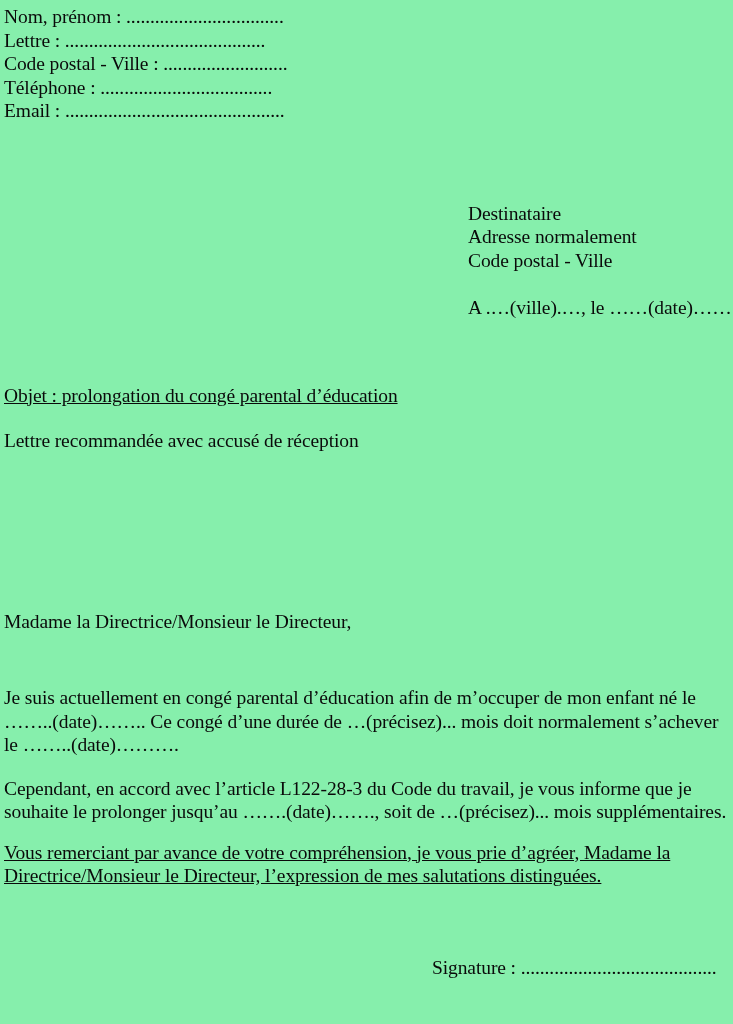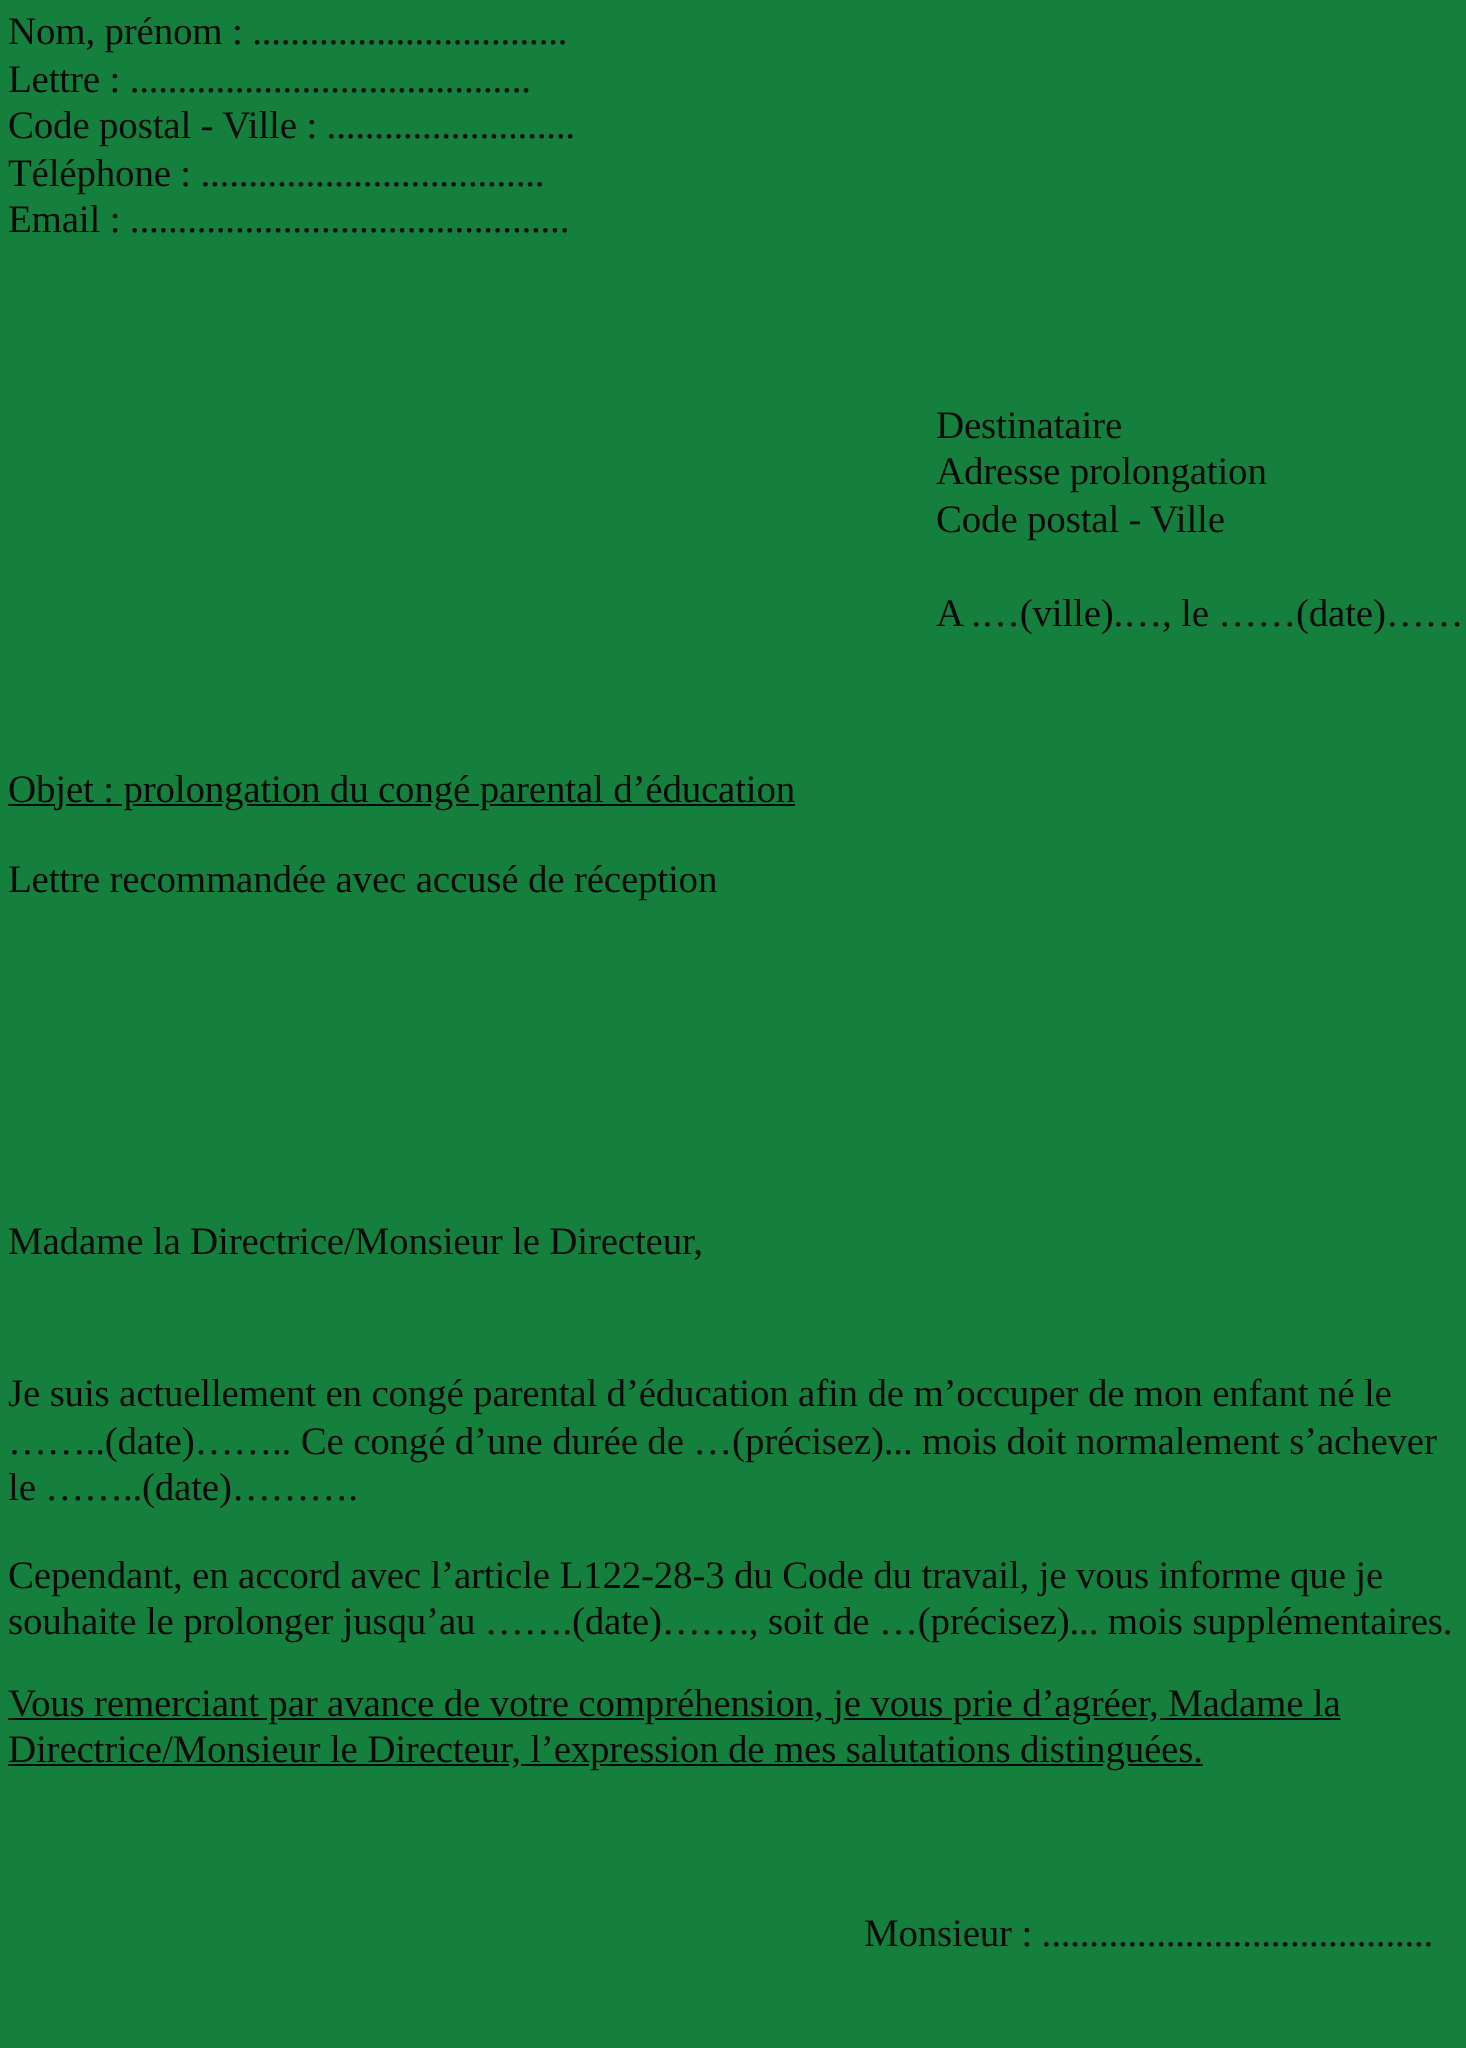--- a/index.html
+++ b/index.html
@@ -6,21 +6,21 @@
   html, body {
     margin: 0;
     padding: 0;
     background: #ffffff;
   }
   .page {
     position: relative;
     width: 733px;
     height: 1024px;
     box-sizing: border-box;
-    background: #15803d;
+    background: #86efac;
     color: #0a0a0a;
     padding: 5px 6px 0 4px;
     overflow: hidden;
     font-family: "Liberation Serif", "DejaVu Serif", serif;
     font-size: 19.5px;
     line-height: 23.5px;
     letter-spacing: -0.1px;
   }
   .line { white-space: nowrap; }
   .sender-block { margin: 0; }
@@ -44,33 +44,33 @@
   <div class="sender-block">
     <div class="line">Nom, prénom : .................................</div>
     <div class="line">Lettre : ..........................................</div>
     <div class="line">Code postal - Ville : ..........................</div>
     <div class="line">Téléphone : ....................................</div>
     <div class="line">Email : ..............................................</div>
   </div>
 
   <div class="recipient-block">
     <div class="line">Destinataire</div>
-    <div class="line">Adresse prolongation</div>
+    <div class="line">Adresse normalement</div>
     <div class="line">Code postal - Ville</div>
   </div>
 
   <div class="date-line line">A .…(ville).…, le ……(date)……</div>
 
   <div class="subject-line"><span class="subject-label">Objet</span><span> : prolongation du congé parental d’éducation</span></div>
 
   <div class="registered-line line">Lettre recommandée avec accusé de réception</div>
 
   <div class="salutation-line line">Madame la Directrice/Monsieur le Directeur,</div>
 
   <p class="body-paragraph para-1">Je suis actuellement en congé parental d’éducation afin de m’occuper de mon enfant né le ……..(date)…….. Ce congé d’une durée de …(précisez)... mois doit normalement s’achever le ……..(date)……….</p>
 
   <p class="body-paragraph para-2">Cependant, en accord avec l’article L122-28-3 du Code du travail, je vous informe que je souhaite le prolonger jusqu’au …….(date)……., soit de …(précisez)... mois supplémentaires.</p>
 
   <p class="body-paragraph para-3">Vous remerciant par avance de votre compréhension, je vous prie d’agréer, Madame la Directrice/Monsieur le Directeur, l’expression de mes salutations distinguées.</p>
 
-  <div class="signature-line line">Monsieur : .........................................</div>
+  <div class="signature-line line">Signature : .........................................</div>
 
 </div>
 
 </body></html>

